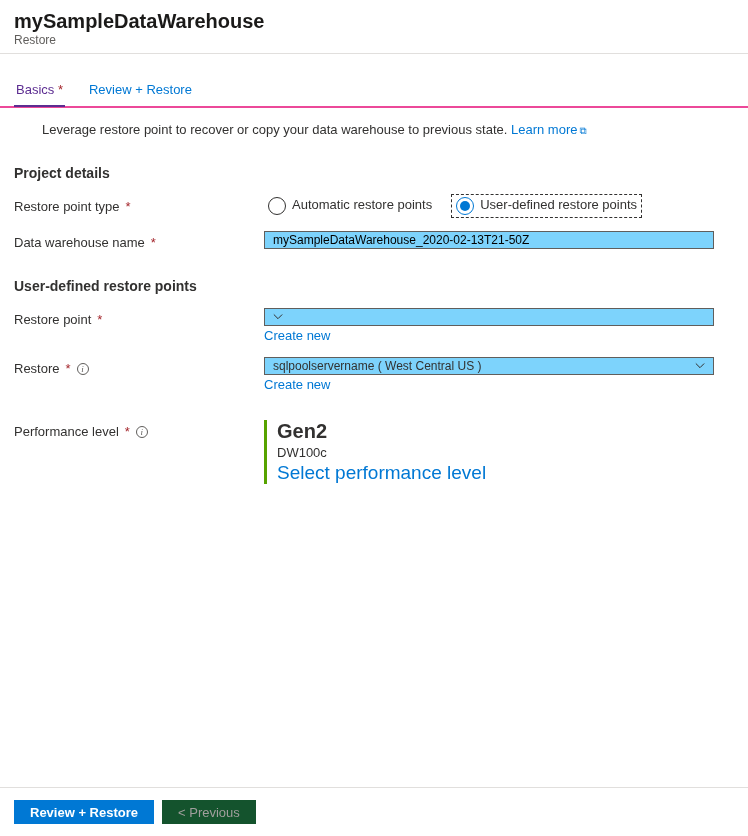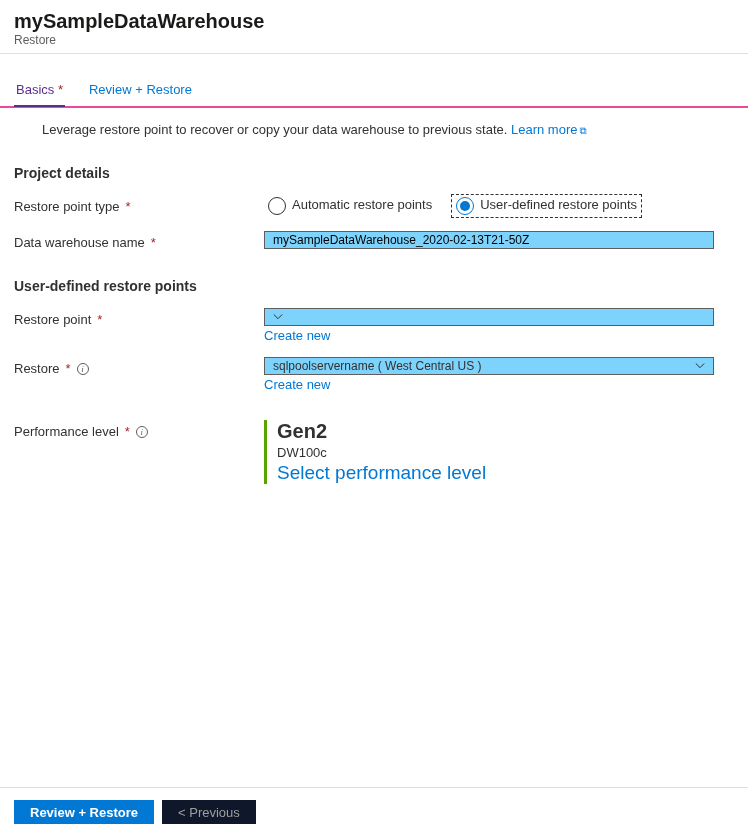--- a/index.html
+++ b/index.html
@@ -195,21 +195,21 @@
       font-family: inherit;
       border: none;
       cursor: pointer;
     }
     .btn-primary {
       background: #0078d4;
       color: #fff;
       font-weight: 600;
     }
     .btn-secondary {
-      background: #0f172a;
+      background: #14532d;
       color: #a19f9d;
       cursor: not-allowed;
     }
   </style>
 </head>
 <body>
 
 <div class="header">
   <div class="page-title">mySampleDataWarehouse</div>
   <div class="page-subtitle">Restore</div>

